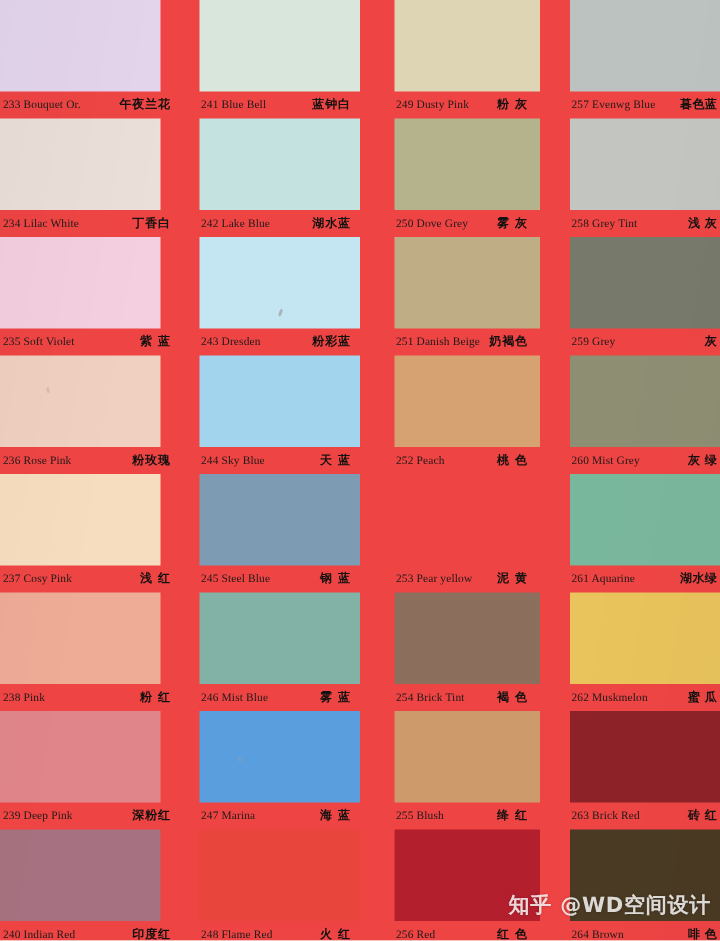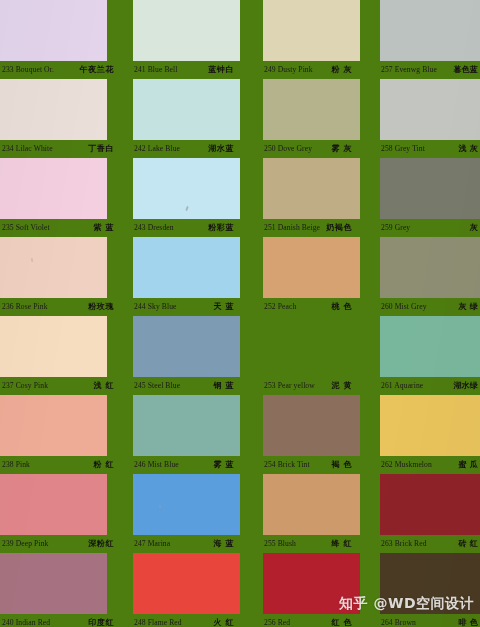--- a/index.html
+++ b/index.html
@@ -14,21 +14,21 @@
     overflow: hidden;
     font-family: "Liberation Serif", "DejaVu Serif", serif;
     position: relative;
   }
   #chart {
     position: absolute;
     left: 0;
     top: 0;
     width: 480px;
     height: 627px;
-    background: #4d7c0f;
+    background: #ef4444;
   }
   .col {
     position: absolute;
     top: 0;
     width: 120px;
     height: 627px;
   }
   .col.c0 { left: 0px; }
   .col.c1 { left: 120px; }
   .col.c2 { left: 240px; }

